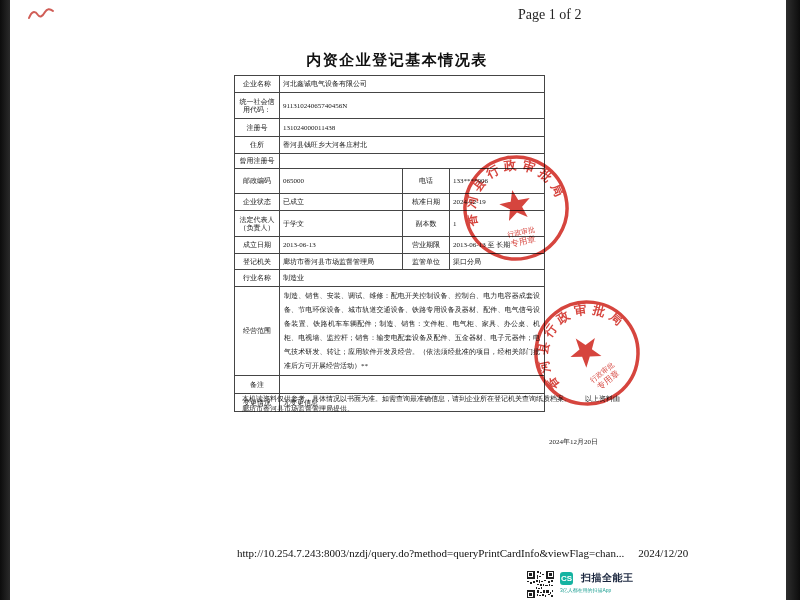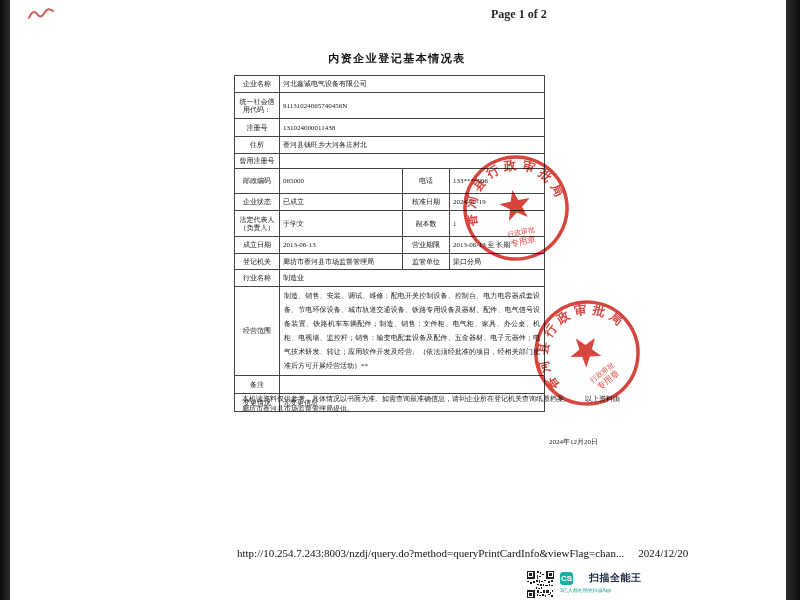--- a/index.html
+++ b/index.html
@@ -6,27 +6,27 @@
   body{
     width:800px;height:600px;position:relative;overflow:hidden;
     background:#ffffff;
     font-family:"Liberation Serif","DejaVu Serif",serif;
     color:#1a1a1a;
   }
   .edge-bar{position:absolute;top:0;height:600px;background:#161616;}
   .edge-left{left:0;width:10px;background:linear-gradient(to right,#0c0c0c,#2a2a2a);}
   .edge-right{right:0;width:14px;background:linear-gradient(to left,#0c0c0c,#2e2e2e);}
 
-  .page-indicator{position:absolute;left:491px;top:7px;font-size:12px;color:#242424;font-weight:bold;}
+  .page-indicator{position:absolute;left:518px;top:7px;font-size:14px;color:#242424;}
 
   .pen-mark{position:absolute;left:26px;top:4px;}
 
   .doc-title{
     position:absolute;left:242px;top:51px;width:310px;text-align:center;
-    font-size:11px;font-weight:bold;letter-spacing:1.5px;color:#101010;
+    font-size:15px;font-weight:bold;letter-spacing:1.5px;color:#101010;
   }
 
   table.reg-table{
     position:absolute;left:234px;top:75px;width:310px;
     border-collapse:collapse;table-layout:fixed;
     border:1.5px solid #2e2e2e;
     padding-left:8px;
   }
   .reg-table td{
     border:1px solid #454545;
@@ -53,21 +53,21 @@
     font-size:11px;color:#101010;display:flex;gap:14px;white-space:nowrap;
   }
 
   .stamp{position:absolute;opacity:.85;mix-blend-mode:multiply;pointer-events:none;}
   .stamp1{left:460px;top:152px;transform:rotate(-12deg);}
   .stamp2{left:531px;top:297px;transform:rotate(-38deg);}
 
   .scan-mark{position:absolute;left:527px;top:571px;display:flex;align-items:flex-start;}
   .qr{display:block;}
   .brand{margin-left:6px;display:flex;flex-direction:column;}
-  .brand-row{display:flex;align-items:center;gap:16px;}
+  .brand-row{display:flex;align-items:center;gap:8px;}
   .cs-icon{
     width:13px;height:13px;border-radius:3px;background:#14b3a1;
     color:#fff;font-family:"Liberation Sans","DejaVu Sans",sans-serif;
     font-size:8px;font-weight:bold;display:flex;align-items:center;justify-content:center;
   }
   .app-name{
     font-family:"Liberation Sans","DejaVu Sans",sans-serif;
     font-size:10px;font-weight:bold;color:#18243c;letter-spacing:.5px;
   }
   .tagline{

